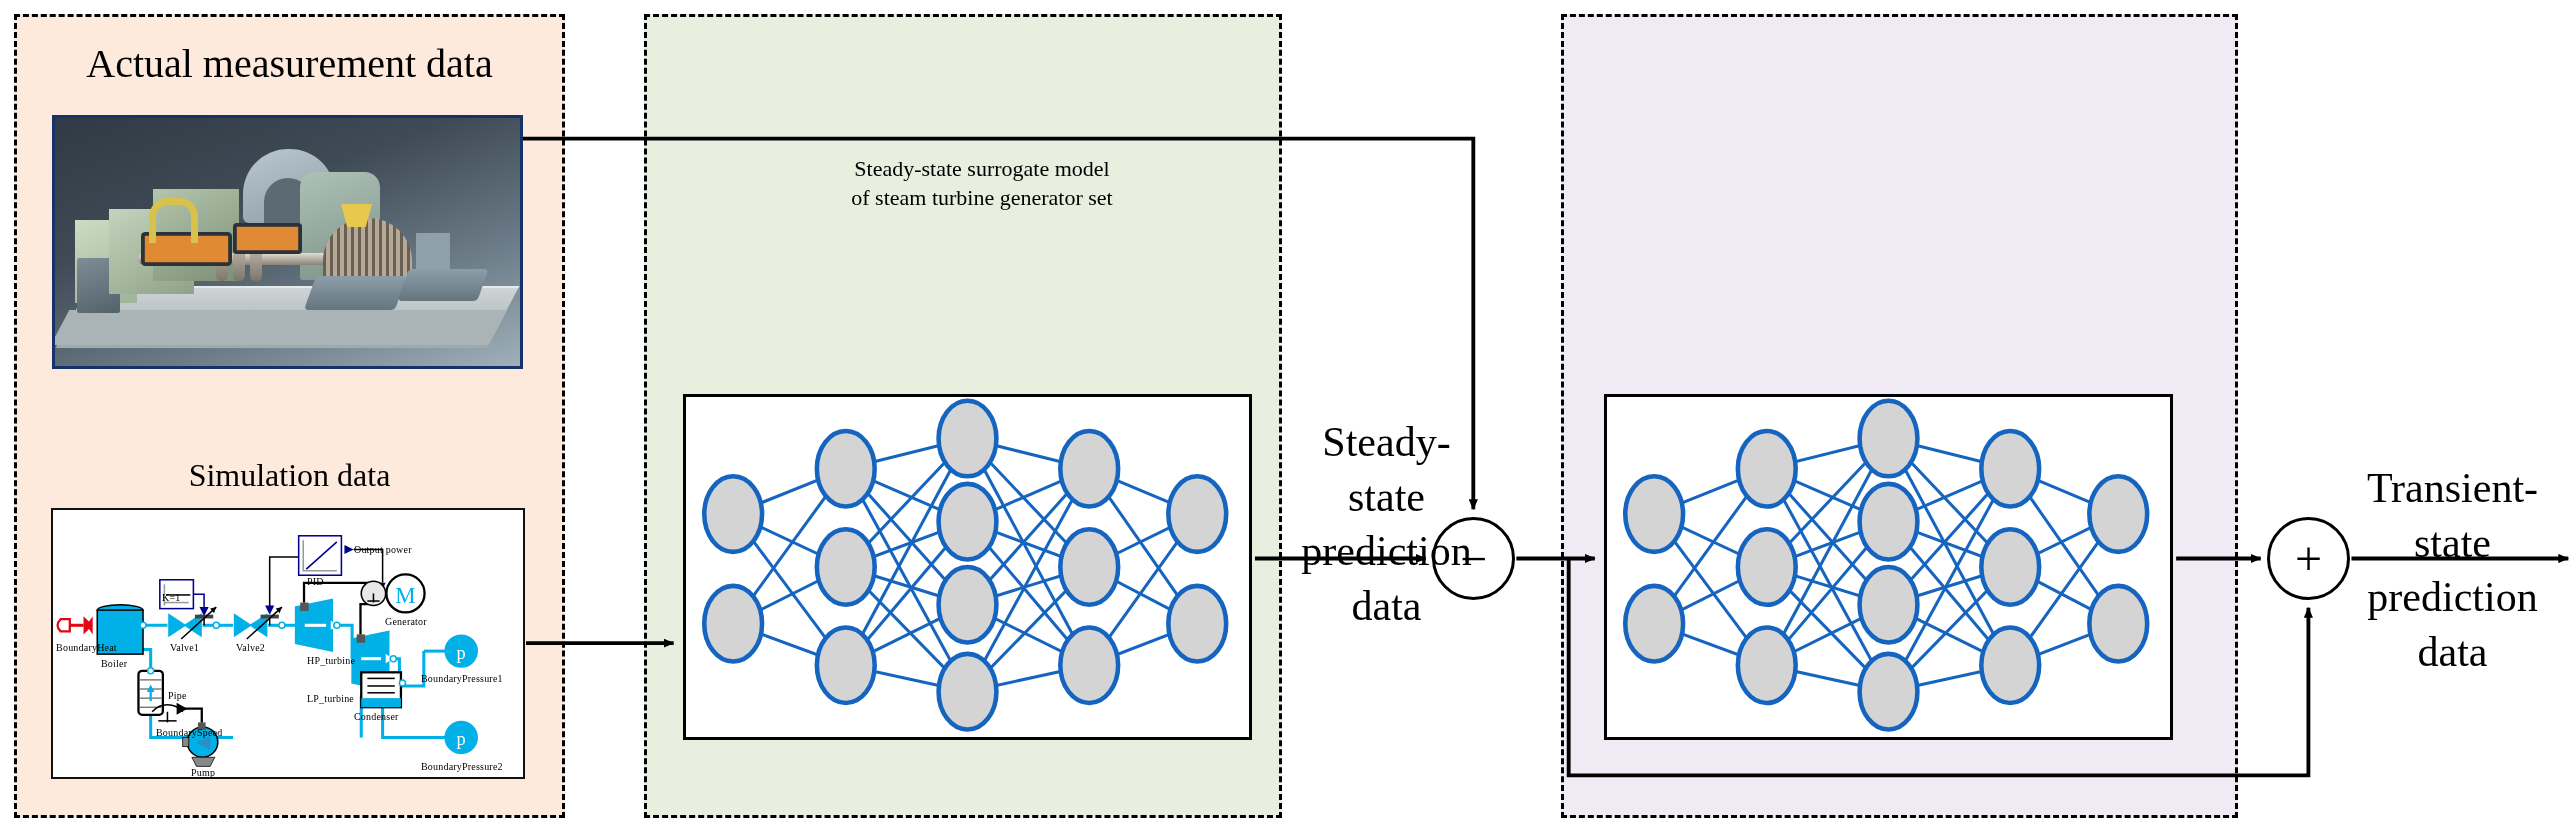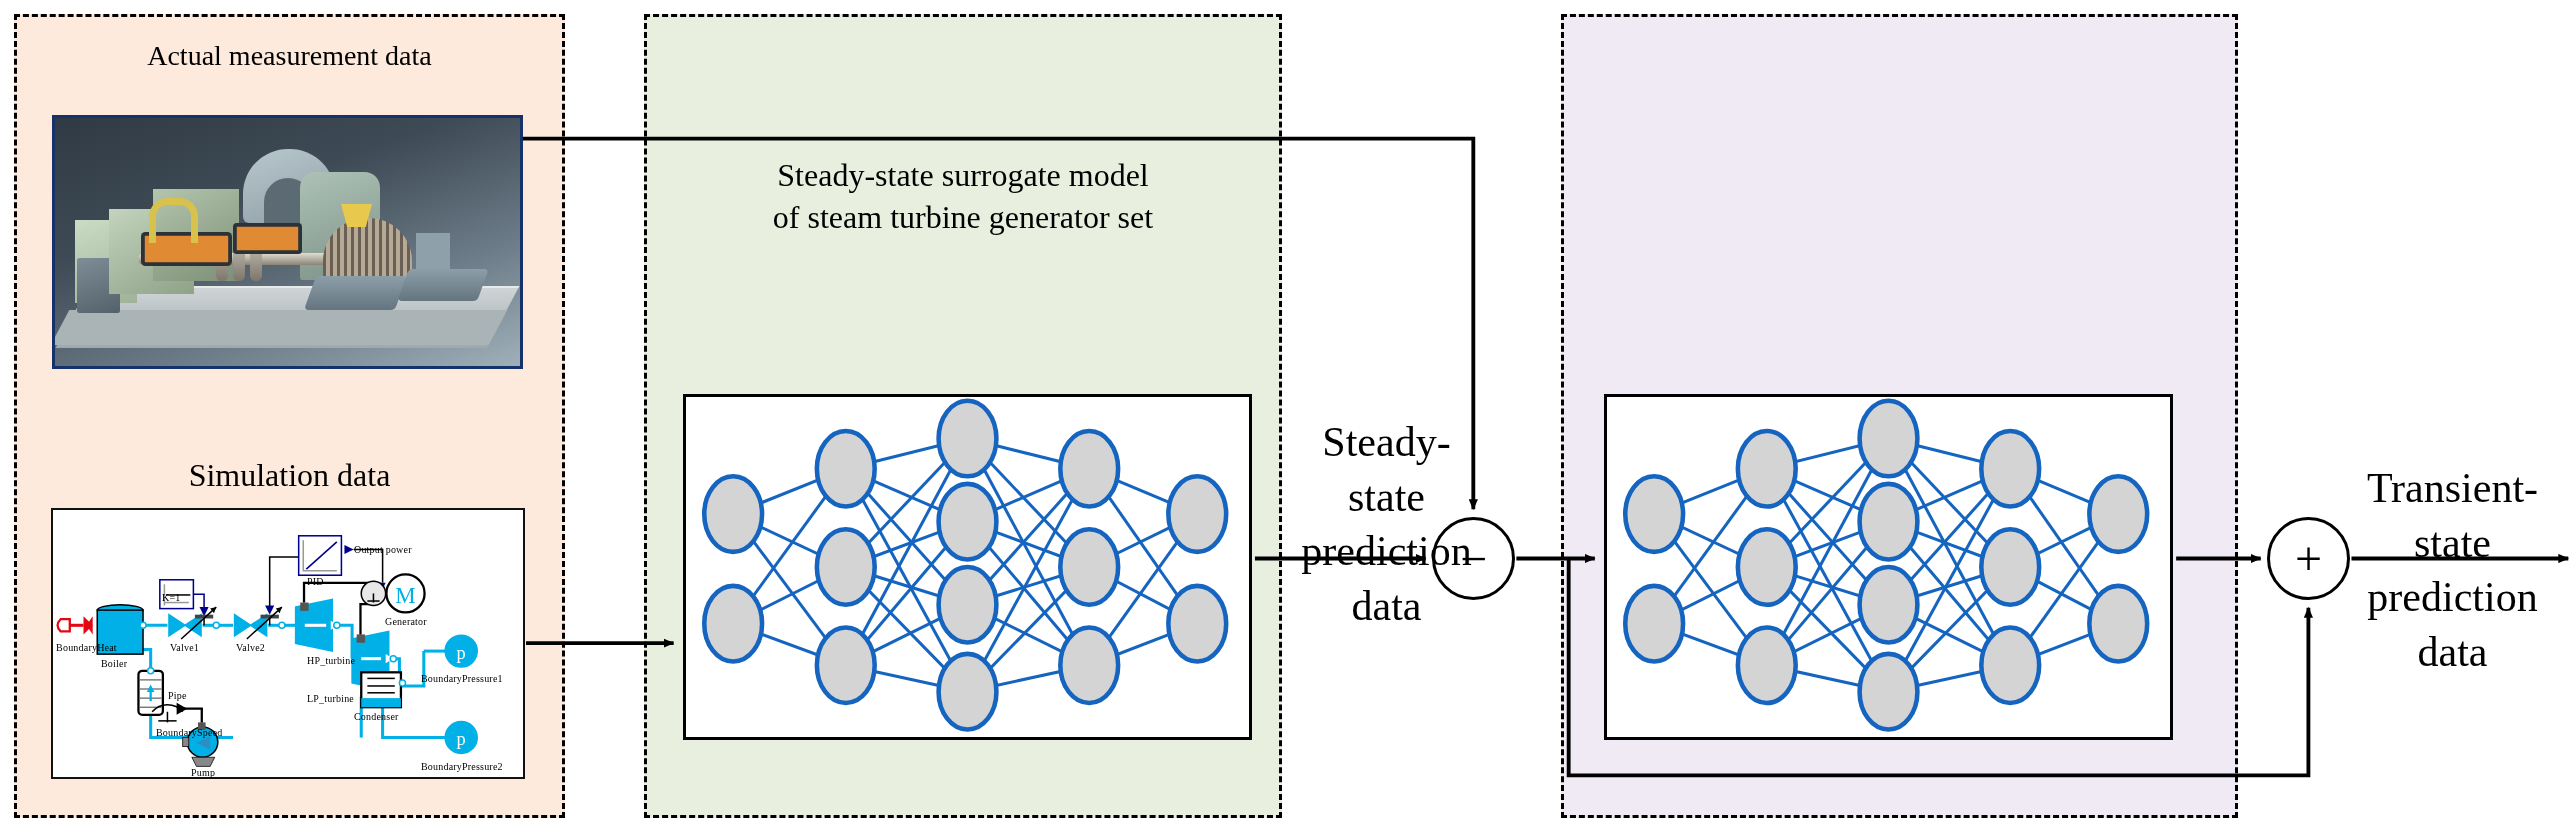--- a/index.html
+++ b/index.html
@@ -7,23 +7,23 @@
   .stage{position:absolute;left:0;top:0;width:2576px;height:834px;}
 
   
   .panel{position:absolute;border:3.8px dashed #000;box-sizing:border-box;}
   #panel-data{left:14px;top:14px;width:551px;height:804px;background:#fdeadc;}
   #panel-steady{left:644px;top:14px;width:638px;height:804px;background:#e8efdf;}
   #panel-dynamic{left:1561px;top:14px;width:677px;height:804px;background:#efeaf3;}
 
   .panel-title{position:absolute;text-align:center;color:#000;font-family:"Liberation Serif",serif;
                line-height:1.32;white-space:pre-line;}
-  #title-actual{left:14px;top:38px;width:551px;font-size:28px;}
+  #title-actual{left:14px;top:38px;width:551px;font-size:40px;}
   #title-sim{left:14px;top:454px;width:551px;font-size:32px;}
-  #title-steady{left:667px;top:154px;width:592px;font-size:32px;}
+  #title-steady{left:686px;top:154px;width:592px;font-size:22px;}
   #title-dynamic{left:1584px;top:127px;width:631px;font-size:31px;}
 
   
   #photo-frame{position:absolute;left:52px;top:115px;width:471px;height:254px;
                border:3.8px solid #16326b;box-sizing:border-box;overflow:hidden;
                background:linear-gradient(160deg,#2f3a44 0%,#3e4a55 35%,#6c7c88 70%,#9fb0b9 100%);}
   .ph{position:absolute;}
   .ph-base{left:17px;top:168px;width:431px;height:60px;background:linear-gradient(180deg,#cfd5d6,#9fa8ab);
            transform:skewX(-28deg);border-top:2.3px solid #e6eaea;}
   .ph-base2{left:4.6px;top:192px;width:438px;height:35px;background:#aab4b7;transform:skewX(-28deg);}

